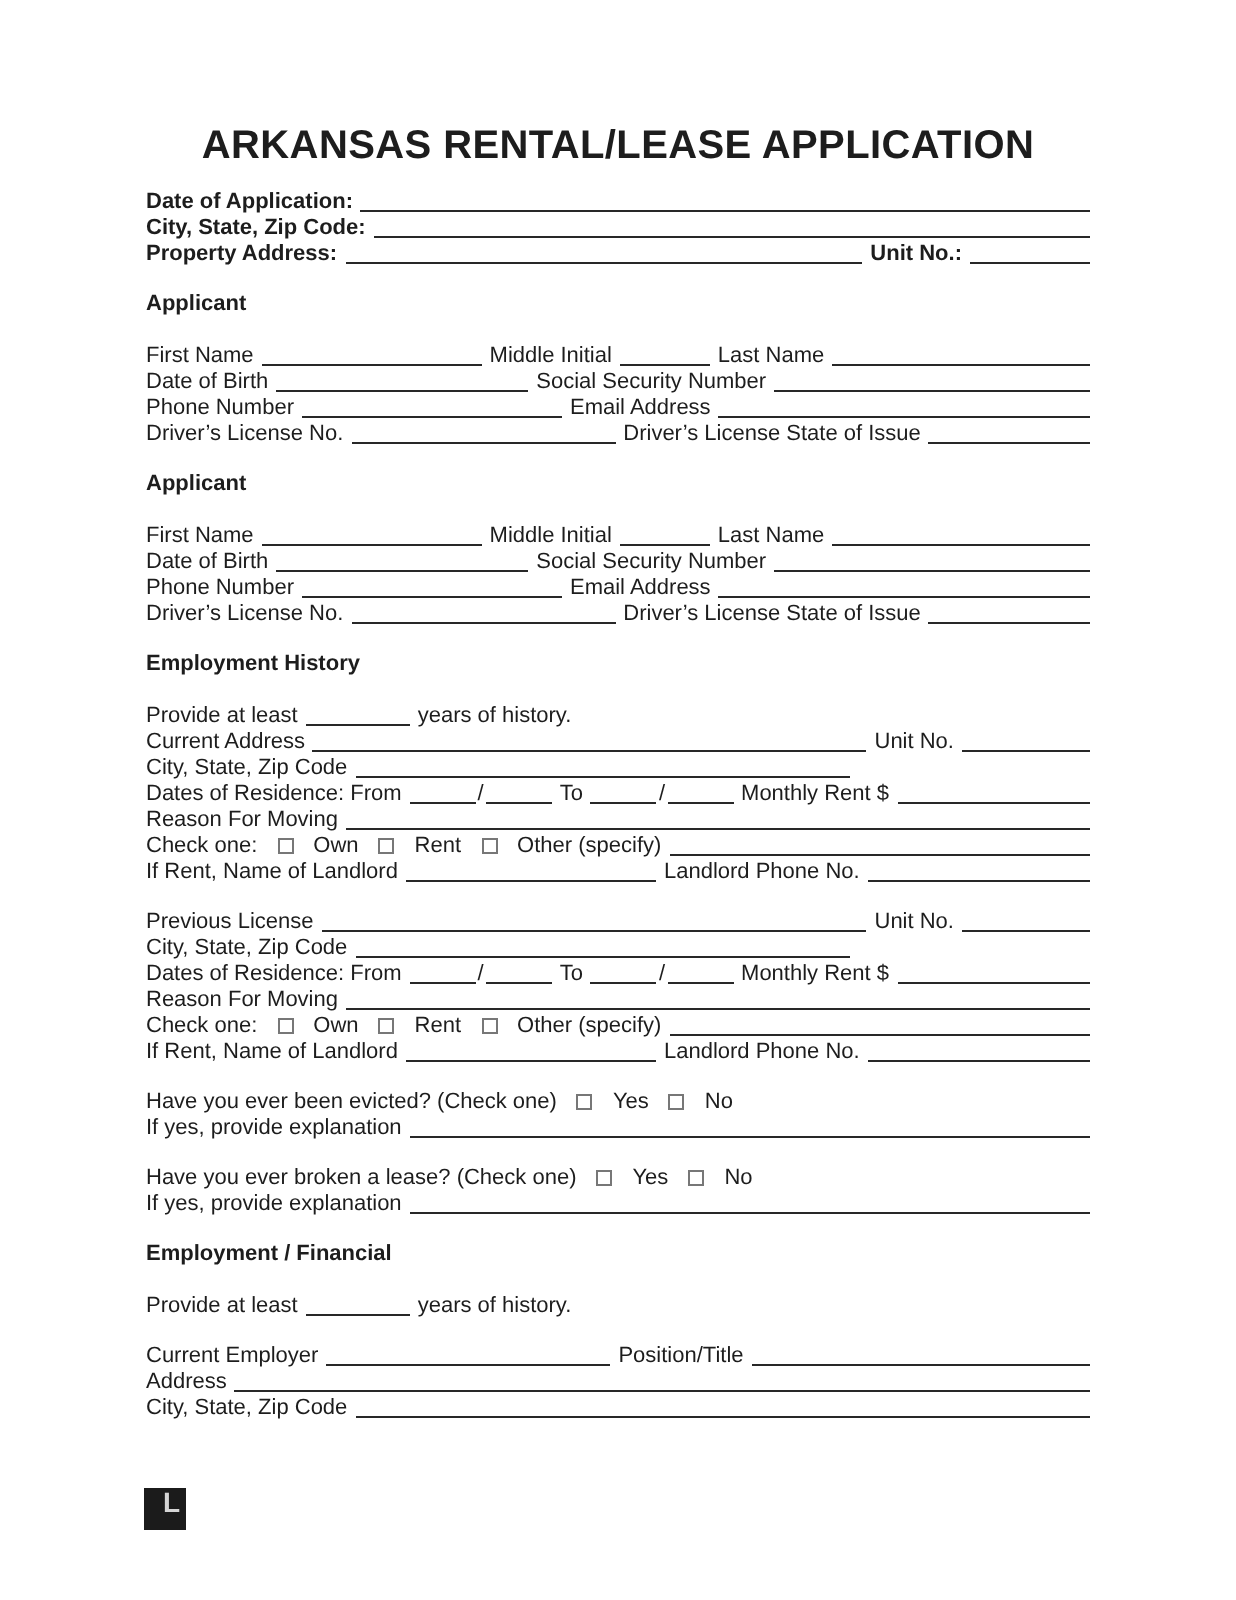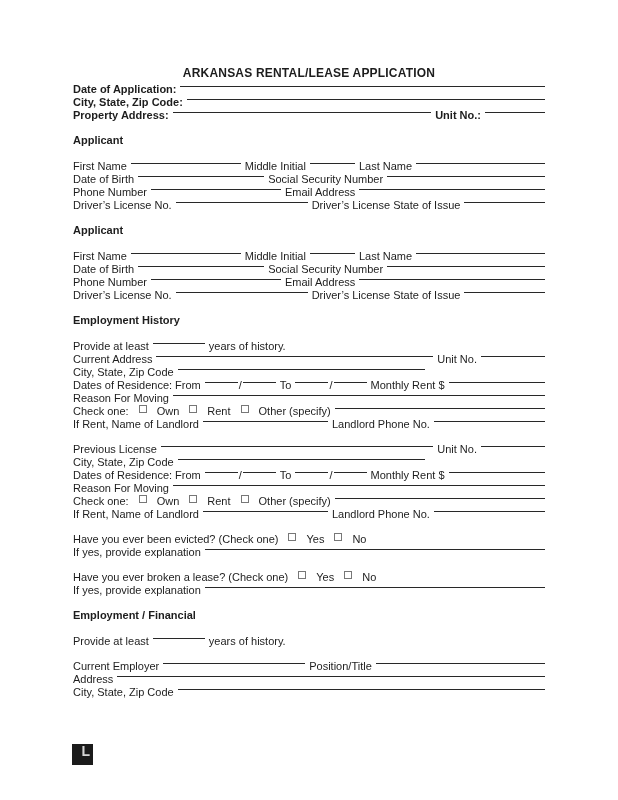--- a/index.html
+++ b/index.html
@@ -1,25 +1,25 @@
 <!DOCTYPE html>
 <html><head>
 <meta charset="utf-8">
 <style>
   html,body{margin:0;padding:0}
   body{
     width:618px;height:800px;background:#ffffff;position:relative;overflow:hidden;
     font-family:"Liberation Sans","DejaVu Sans",sans-serif;color:#1d1d1d;
   }
   .page{position:absolute;inset:0;padding:64px 73px 0 73px;box-sizing:border-box}
-  .title{font-size:12px;line-height:19px;font-weight:bold;text-align:center;letter-spacing:.2px}
+  .title{font-size:20px;line-height:19px;font-weight:bold;text-align:center;margin-bottom:12px;letter-spacing:.2px}
   .form-section + .form-section{margin-top:12px}
   .heading{font-size:11px;line-height:13px;font-weight:bold;margin-bottom:13px}
   .group + .group{margin-top:12px}
-  .row{display:flex;align-items:flex-start;font-size:11px;line-height:13px;white-space:nowrap}
+  .row{display:flex;align-items:flex-end;font-size:11px;line-height:13px;white-space:nowrap}
   .row > * + *{margin-left:4px}
   .seg-label{flex:0 0 auto}
   .seg-label.bold{font-weight:bold}
   .seg-line{flex:0 0 auto;height:3px;border-bottom:1px solid #282828;margin-bottom:2px}
   .seg-line.grow{flex:1 1 auto;min-width:12px}
   .seg-slash{margin-left:1px}
   .seg-slash + *{margin-left:1px}
   .seg-cb{flex:0 0 auto;width:6px;height:6px;border:1px solid #777;margin-bottom:3px;margin-left:10px;background:#fff}
   .seg-cb + *{margin-left:10px}
   .logo{position:absolute;left:72px;top:744px;width:21px;height:21px;background:#1b1b1b;display:flex;justify-content:flex-end;align-items:flex-start;padding:0 3px 0 0;box-sizing:border-box}

